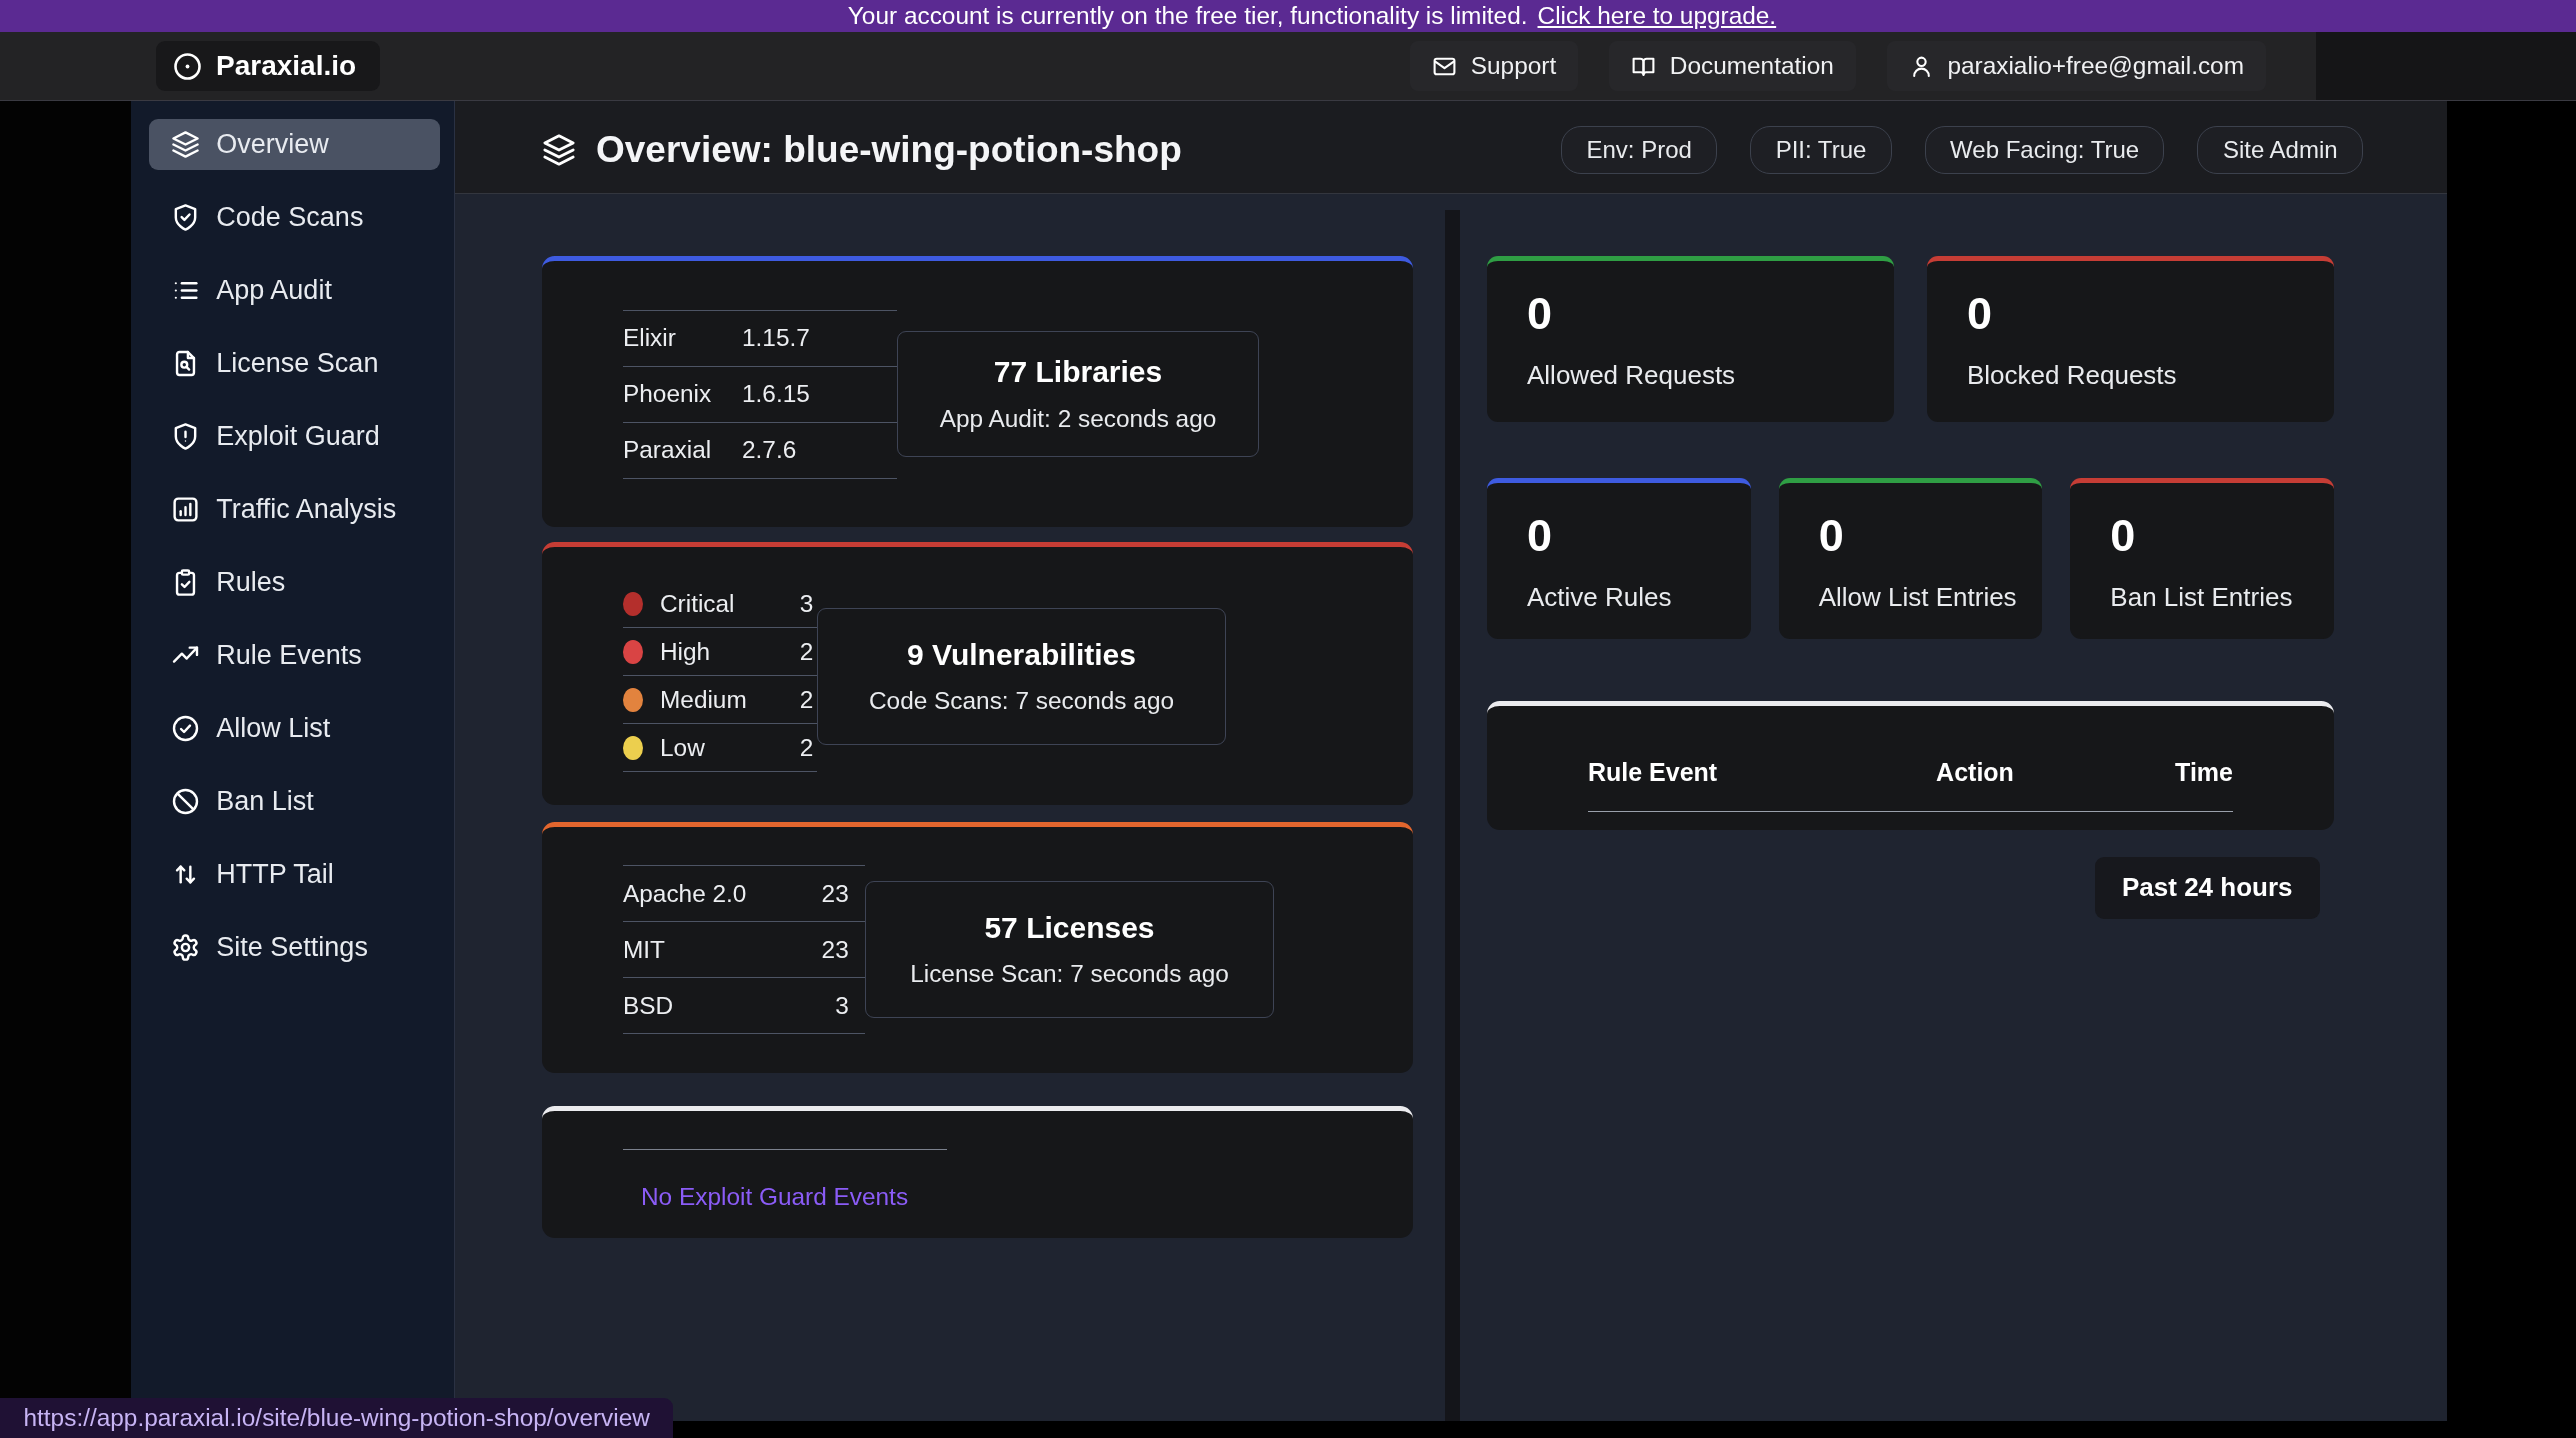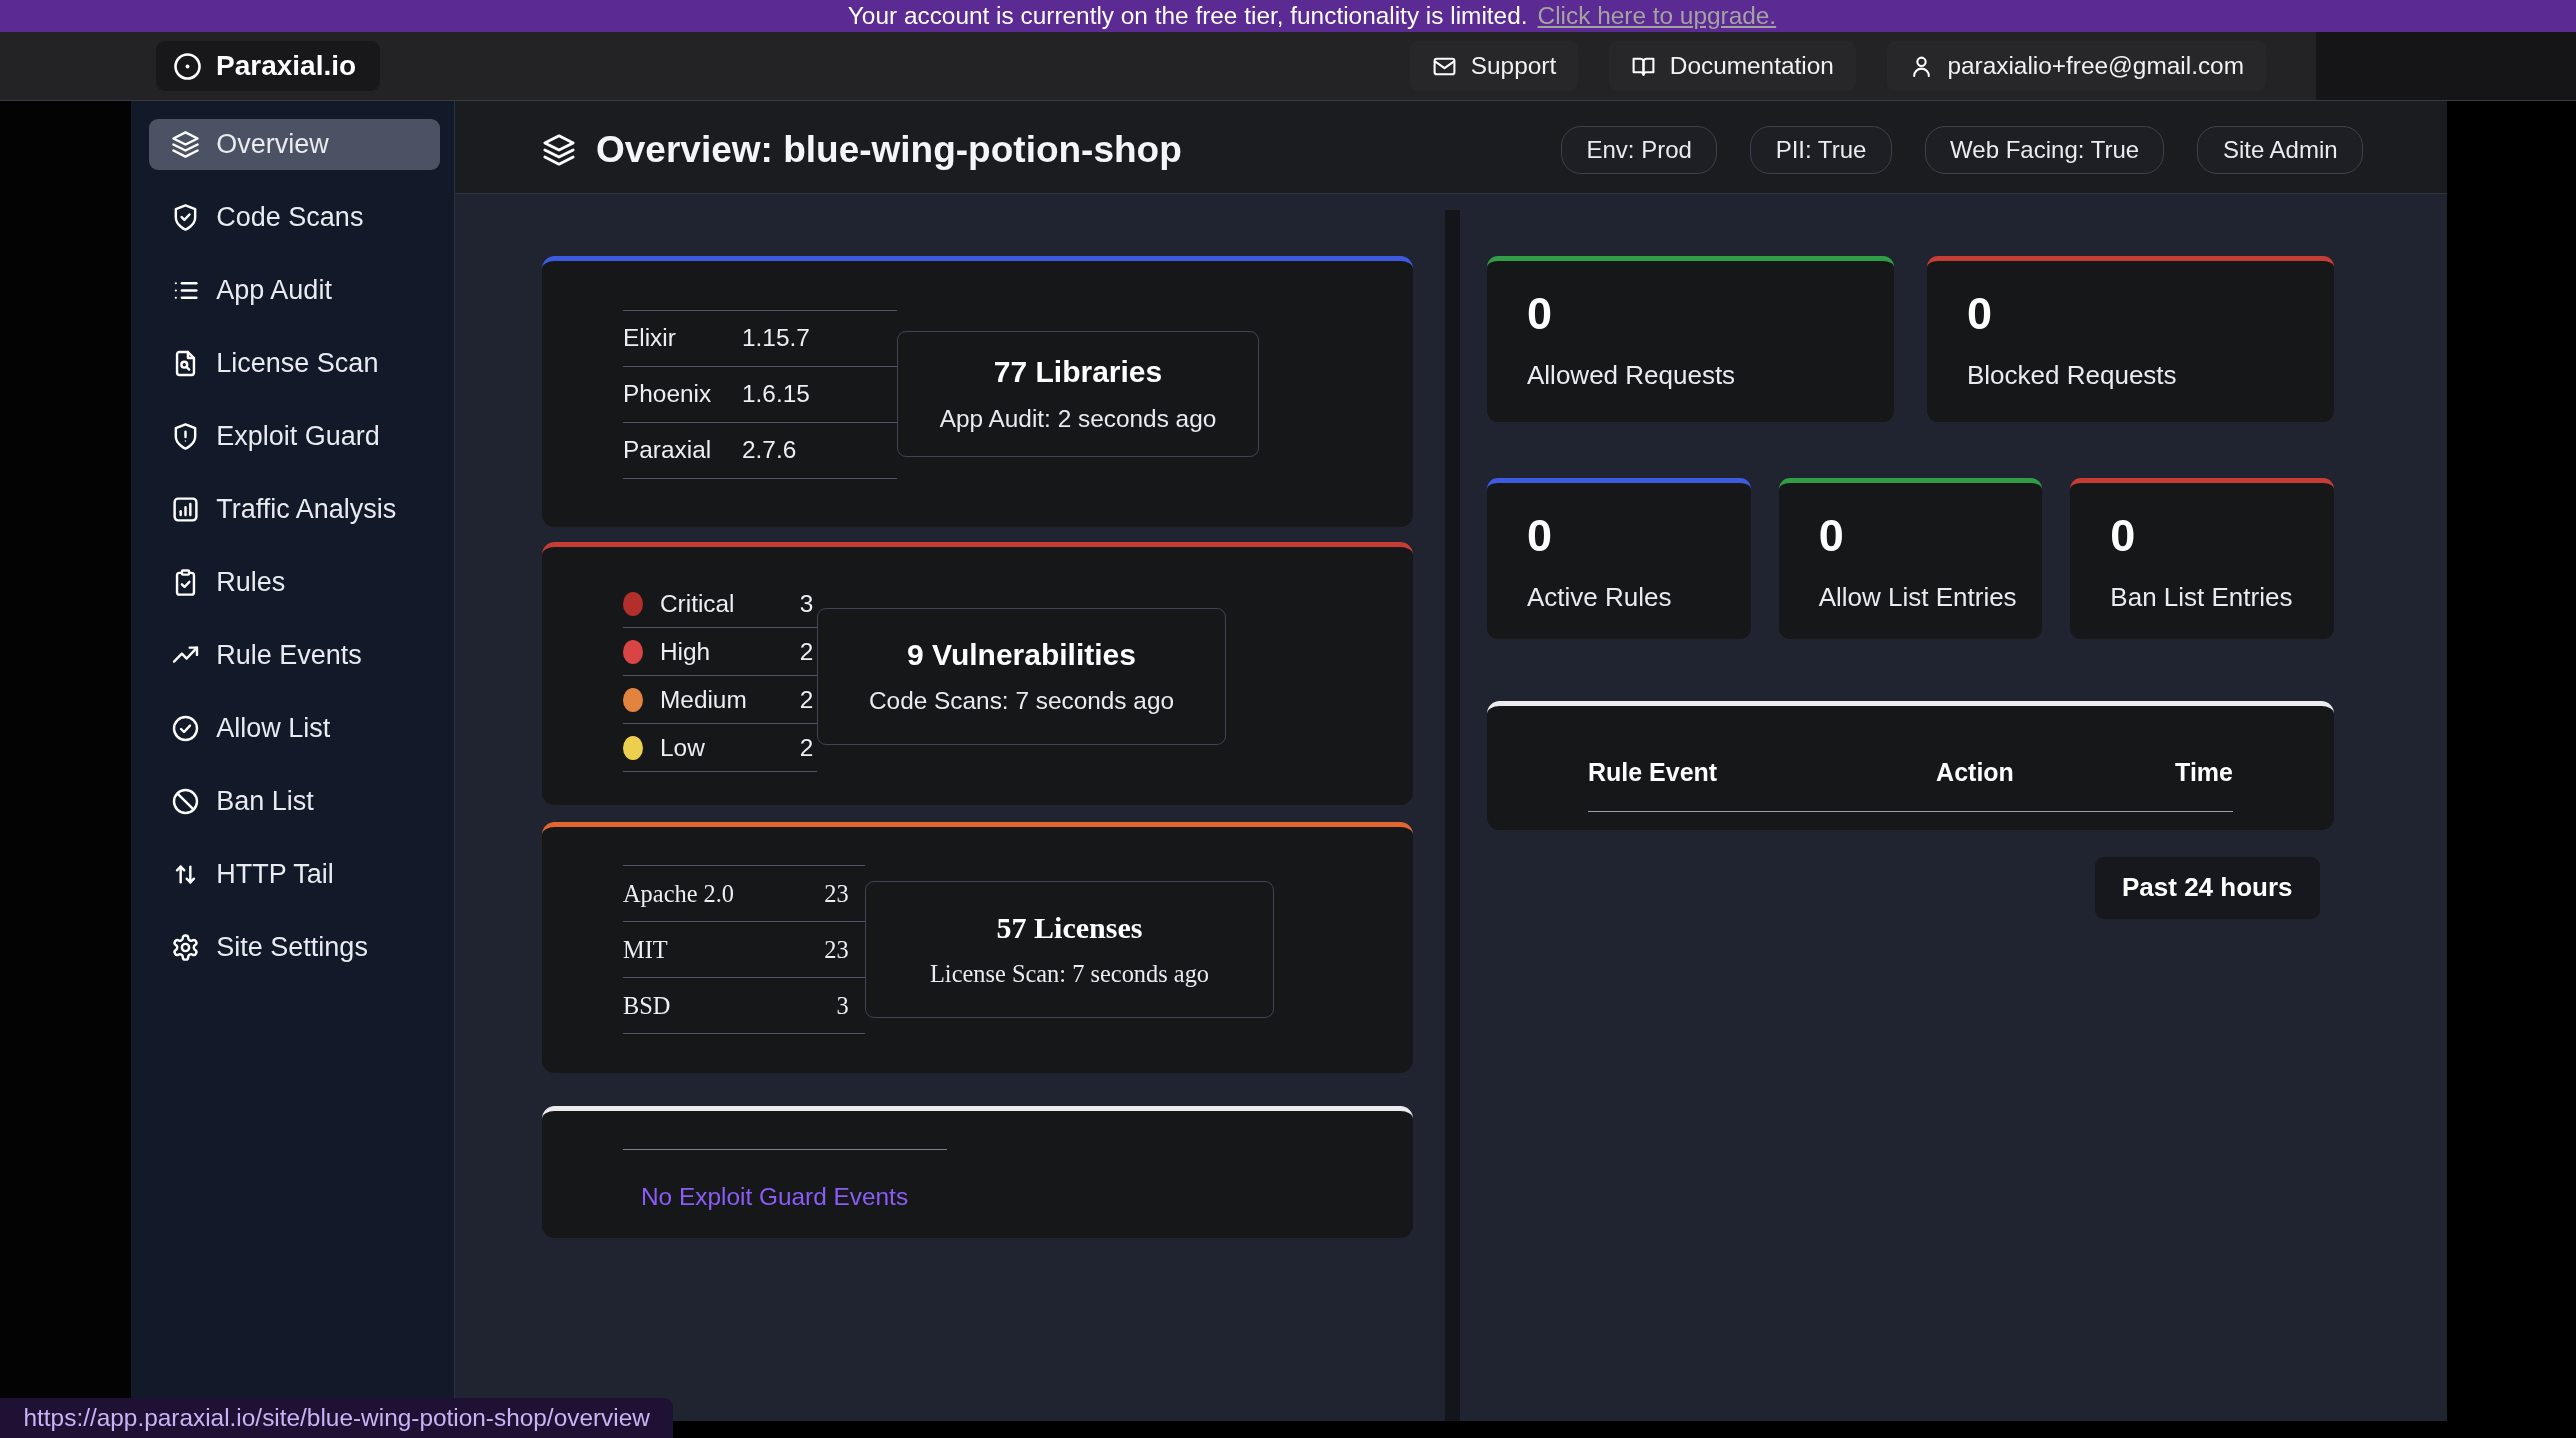--- a/index.html
+++ b/index.html
@@ -3,21 +3,21 @@
 <meta charset="utf-8">
 <style>
   * { margin:0; padding:0; box-sizing:border-box; }
   html,body { width:2576px; height:1438px; overflow:hidden; }
   body { font-family:"Liberation Sans","DejaVu Sans",sans-serif; background:#000; color:#e9ebee; position:relative; }
   .icon { display:inline-flex; align-items:center; justify-content:center; flex:none; }
   .icon svg { width:100%; height:100%; }
 
   
   .banner { height:32px; background:#5b2a92; display:flex; align-items:center; justify-content:center; gap:10px; font-size:24.4px; color:#fff;padding-left:48px; }
-  .banner a { color:#a3a3a3; text-decoration:underline; cursor:pointer; }
+  .banner a { color:#ffffff; text-decoration:underline; cursor:pointer; }
 
   
   .header { height:69px; display:flex; background:#151517; border-bottom:1.8px solid #3a3a42; }
   .header-main { width:2316px; background:#232325; display:flex; align-items:center; }
   .logo-pill { margin-left:156px; background:#18181a; border-radius:9px; padding:9px 23.5px 9px 16.3px; display:flex; align-items:center; gap:12.7px; font-size:28px; font-weight:700; color:#fff; cursor:pointer; }
   .header-actions { margin-left:auto; margin-right:50px; display:flex; gap:31px; }
   .hbtn { background:#27272a; border-radius:8.1px; padding:11px 22px; display:flex; align-items:center; gap:13.6px; font-size:24.4px; color:#f0f1f3; cursor:pointer; white-space:nowrap; }
   .header-corner { flex:1; background:#151517; }
 
   
@@ -334,21 +334,21 @@
                 <span class="mt-label">Low</span>
                 <span class="mt-value">2</span>
               </div>
             </div>
           <div class="info-box lg">
             <div class="info-title">9 Vulnerabilities</div>
             <div class="info-sub">Code Scans: 7 seconds ago</div>
           </div>
         </div>
 
-        <div class="card duo card-lic" id="card-licenses" style="border-top-color: rgb(226, 102, 46); font-family: Liberation Serif, serif;">
+        <div class="card duo card-lic" id="card-licenses" style="border-top-color: rgb(226, 102, 46);">
           <div class="mini-table licenses" id="lic-rows">
               <div class="mt-row">
                 <span class="mt-label">Apache 2.0</span>
                 <span class="mt-value">23</span>
               </div>
               <div class="mt-row">
                 <span class="mt-label">MIT</span>
                 <span class="mt-value">23</span>
               </div>
               <div class="mt-row">

